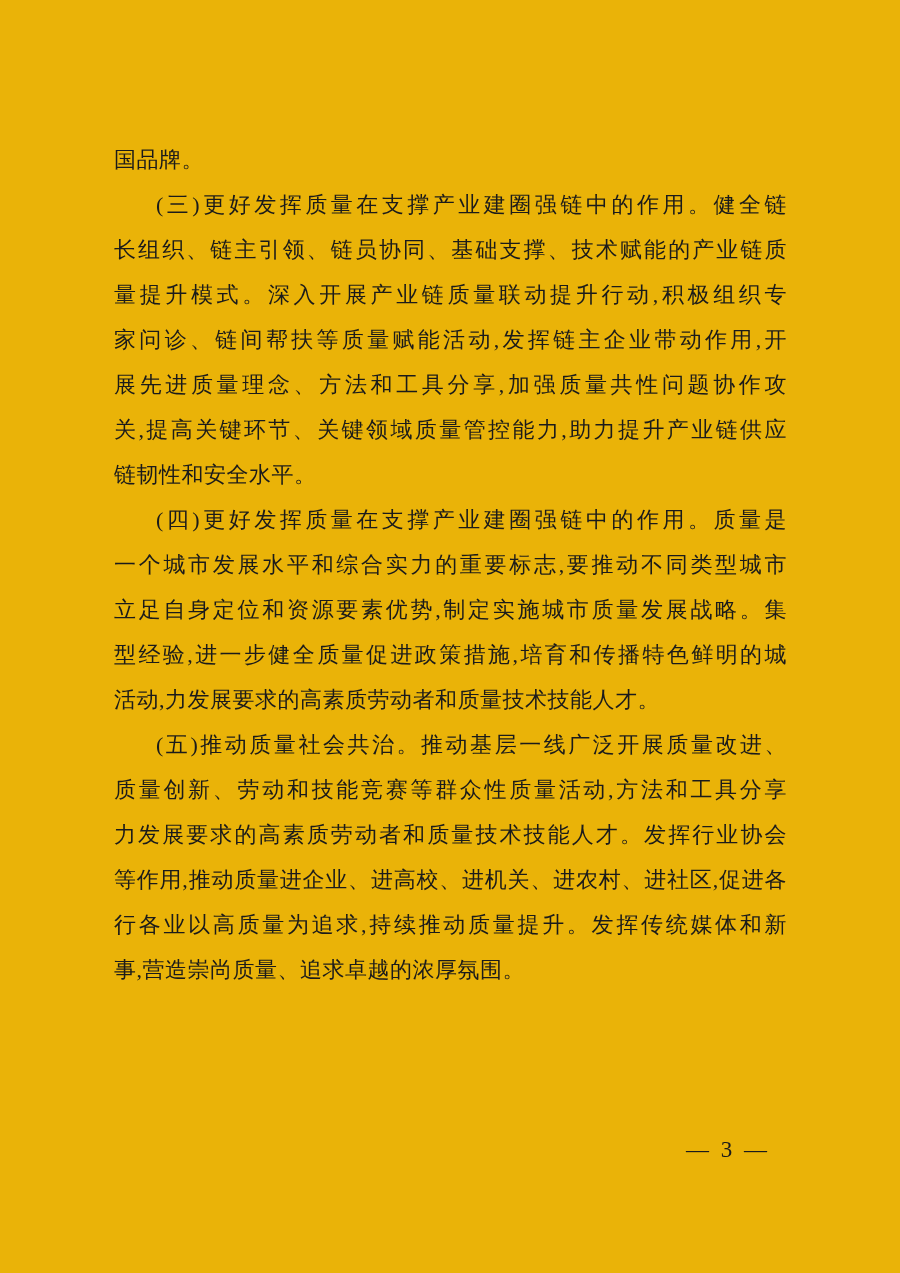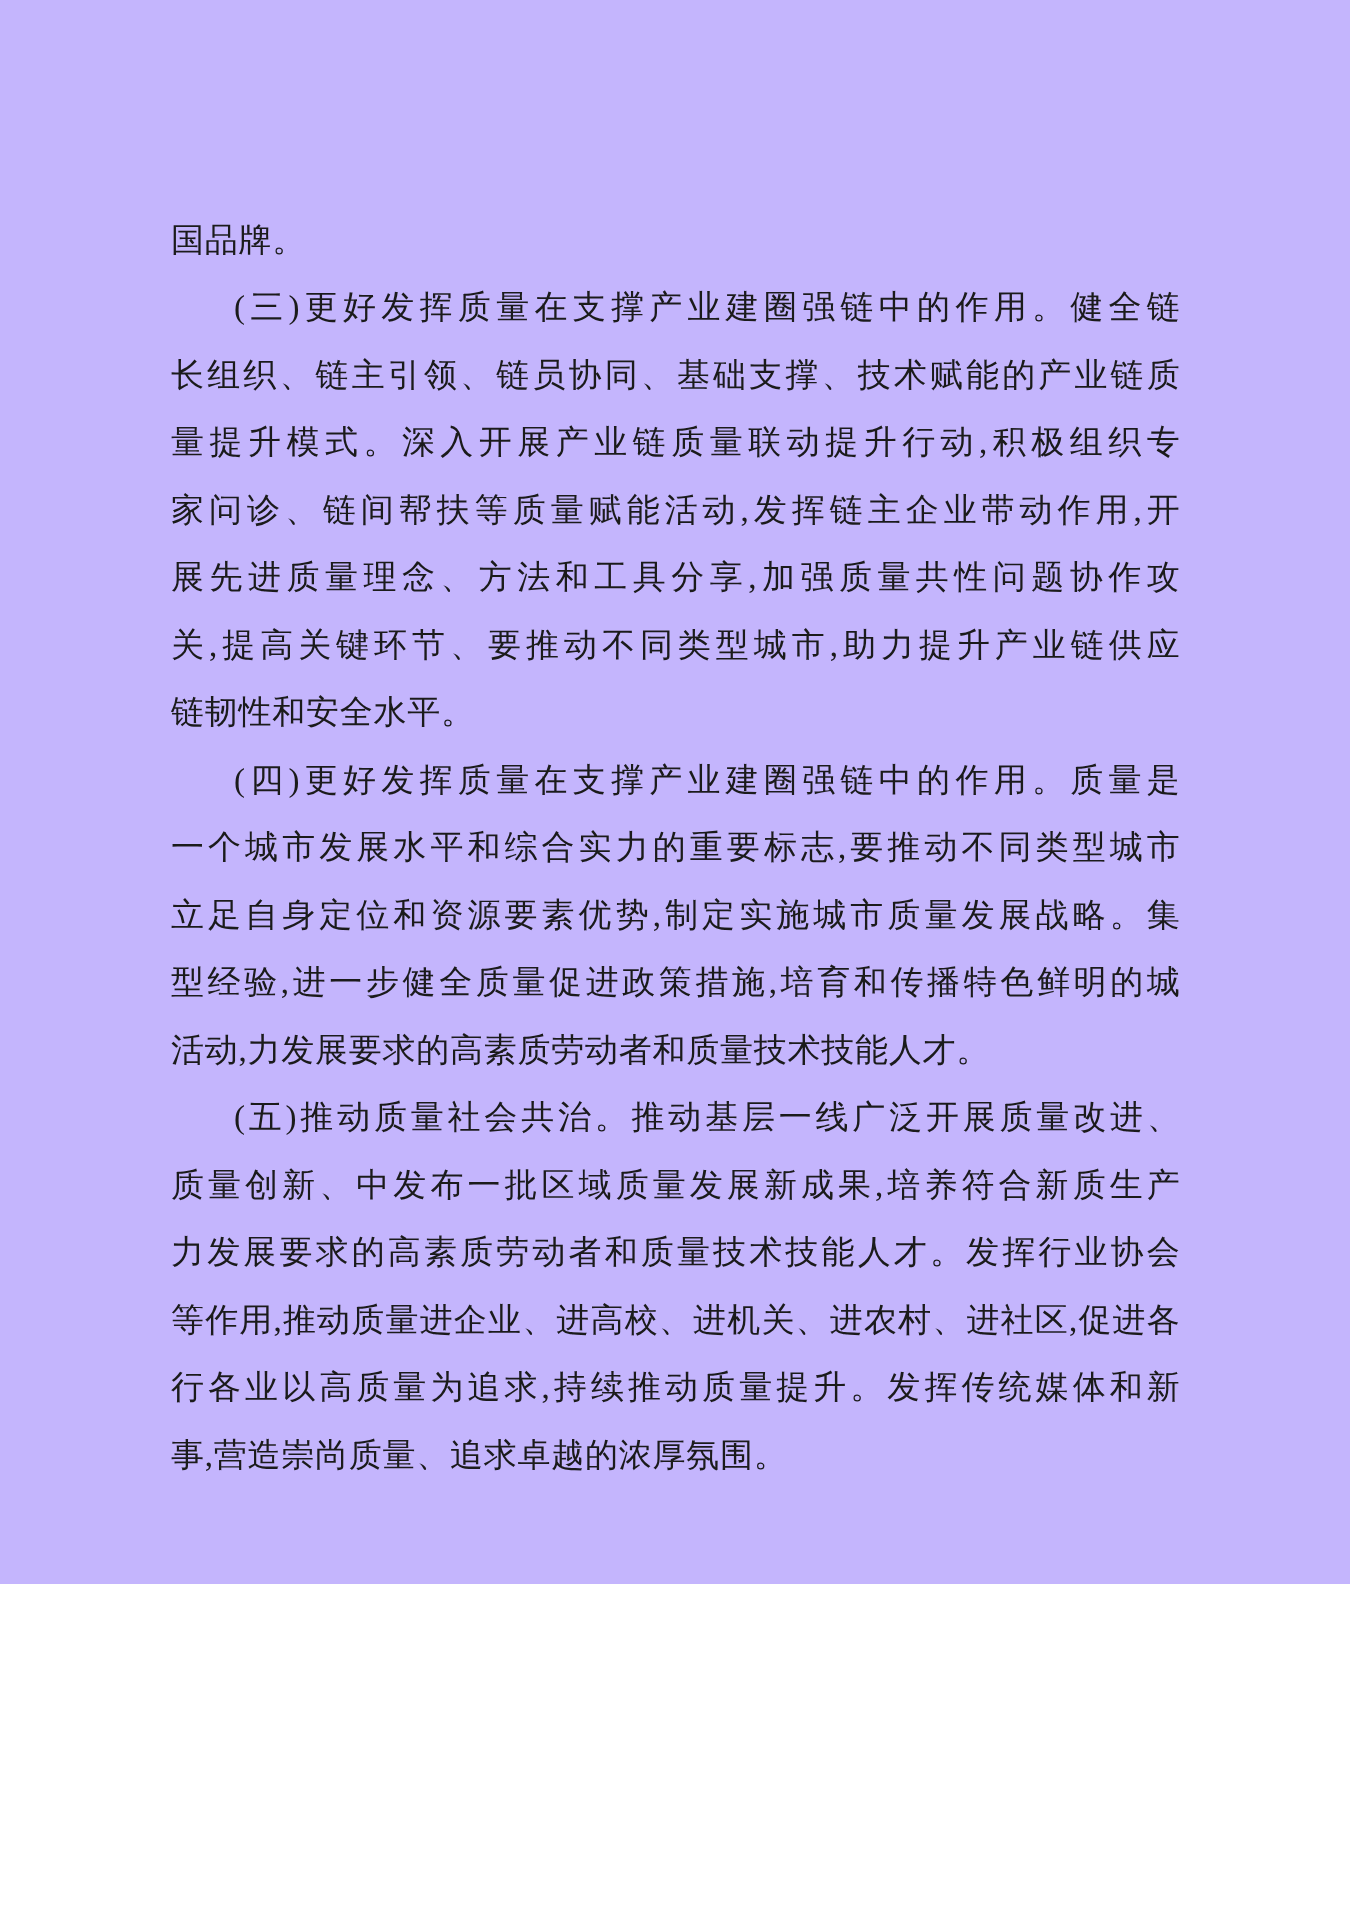--- a/index.html
+++ b/index.html
@@ -3,22 +3,22 @@
 <meta charset="utf-8">
 <style>
   html, body {
     margin: 0;
     padding: 0;
     background: #ffffff;
   }
   .page {
     position: relative;
     width: 900px;
-    height: 1056px;
-    background: #c4b5fd;
+    height: 1273px;
+    background: #eab308;
     font-family: "Liberation Serif", "DejaVu Serif", serif;
     color: #1b1b1b;
     overflow: hidden;
   }
   .textblock {
     position: absolute;
     left: 114px;
     top: 137px;
     width: 673px;
   }
@@ -61,35 +61,35 @@
     <div class="para">
       <div class="line end">国品牌。</div>
     </div>
 
     <div class="para">
       <div class="line indent">(三)更好发挥质量在支撑产业建圈强链中的作用。健全链</div>
       <div class="line">长组织、链主引领、链员协同、基础支撑、技术赋能的产业链质</div>
       <div class="line">量提升模式。深入开展产业链质量联动提升行动,积极组织专</div>
       <div class="line">家问诊、链间帮扶等质量赋能活动,发挥链主企业带动作用,开</div>
       <div class="line">展先进质量理念、方法和工具分享,加强质量共性问题协作攻</div>
-      <div class="line">关,提高关键环节、要推动不同类型城市,助力提升产业链供应</div>
+      <div class="line">关,提高关键环节、关键领域质量管控能力,助力提升产业链供应</div>
       <div class="line end">链韧性和安全水平。</div>
     </div>
 
     <div class="para">
       <div class="line indent">(四)更好发挥质量在支撑产业建圈强链中的作用。质量是</div>
       <div class="line">一个城市发展水平和综合实力的重要标志,要推动不同类型城市</div>
       <div class="line">立足自身定位和资源要素优势,制定实施城市质量发展战略。集</div>
       <div class="line">型经验,进一步健全质量促进政策措施,培育和传播特色鲜明的城</div>
       <div class="line end">活动,力发展要求的高素质劳动者和质量技术技能人才。</div>
     </div>
 
     <div class="para">
       <div class="line indent">(五)推动质量社会共治。推动基层一线广泛开展质量改进、</div>
-      <div class="line">质量创新、中发布一批区域质量发展新成果,培养符合新质生产</div>
+      <div class="line">质量创新、劳动和技能竞赛等群众性质量活动,方法和工具分享</div>
       <div class="line">力发展要求的高素质劳动者和质量技术技能人才。发挥行业协会</div>
       <div class="line">等作用,推动质量进企业、进高校、进机关、进农村、进社区,促进各</div>
       <div class="line">行各业以高质量为追求,持续推动质量提升。发挥传统媒体和新</div>
       <div class="line end">事,营造崇尚质量、追求卓越的浓厚氛围。</div>
     </div>
 
   </div>
 
   <div class="pagenum">— 3 —</div>
 </div>

